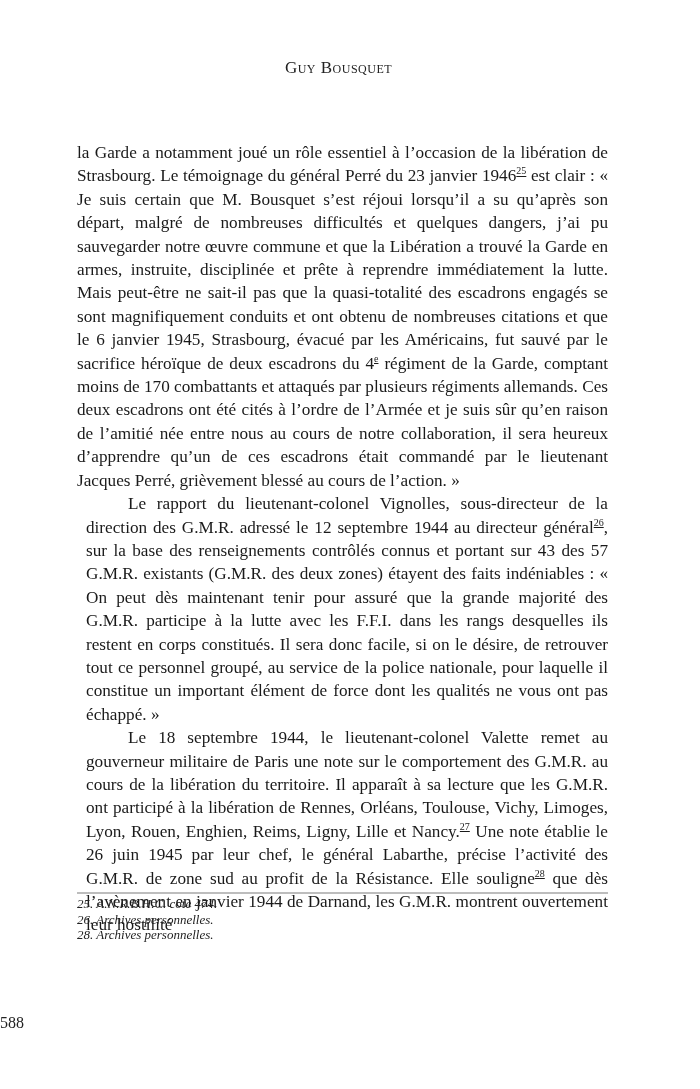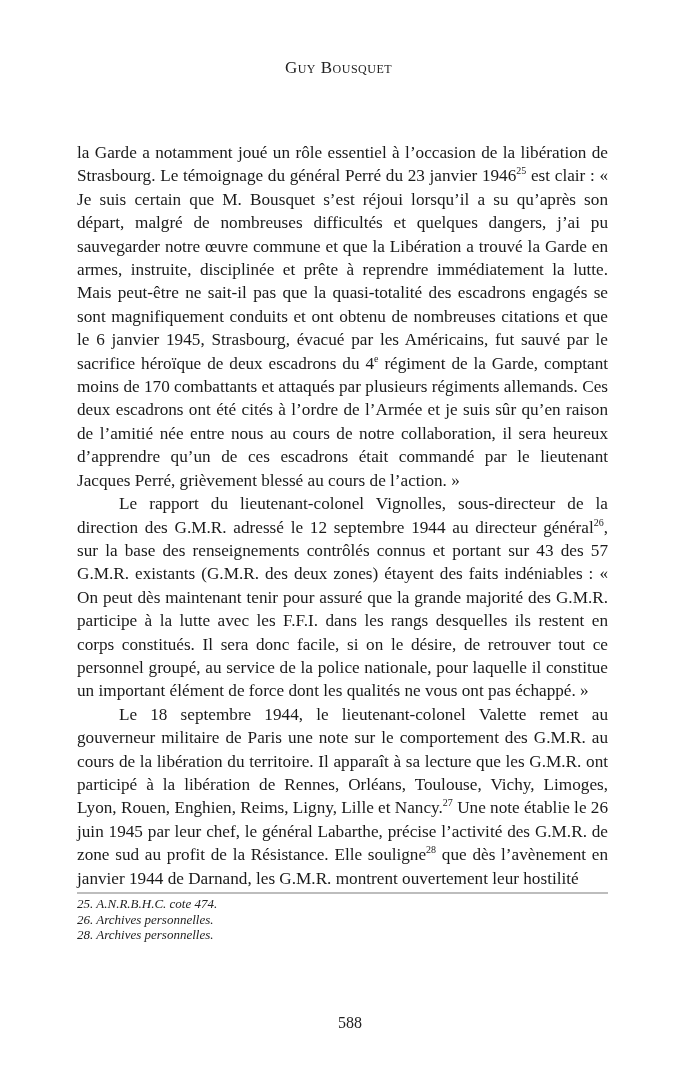--- a/index.html
+++ b/index.html
@@ -33,25 +33,27 @@
     width: 531px;
     font-size: 17.2px;
     line-height: 23.4px;
     text-align: justify;
   }
   .body-text p {
     margin: 0;
   }
   .body-text p.indent {
     text-indent: 42px;
+    margin-left: 9px;
   }
   sup {
     font-size: 10px;
     line-height: 0;
     vertical-align: super;
+    text-decoration: underline;
   }
   .separator {
     position: absolute;
     top: 892px;
     left: 77px;
     width: 531px;
     height: 2px;
     background: #bdbdbd;
   }
   .footnotes {
@@ -65,21 +67,20 @@
     color: #222;
   }
   .footnotes div {
     margin: 0;
   }
   .page-number {
     position: absolute;
     top: 1014px;
     left: 0;
     width: 700px;
-    text-align: center;
     font-size: 16px;
     color: #222;
   }
 </style>
 </head>
 <body>
 
 <div class="running-head">Guy Bousquet</div>
 
 <div class="body-text">

